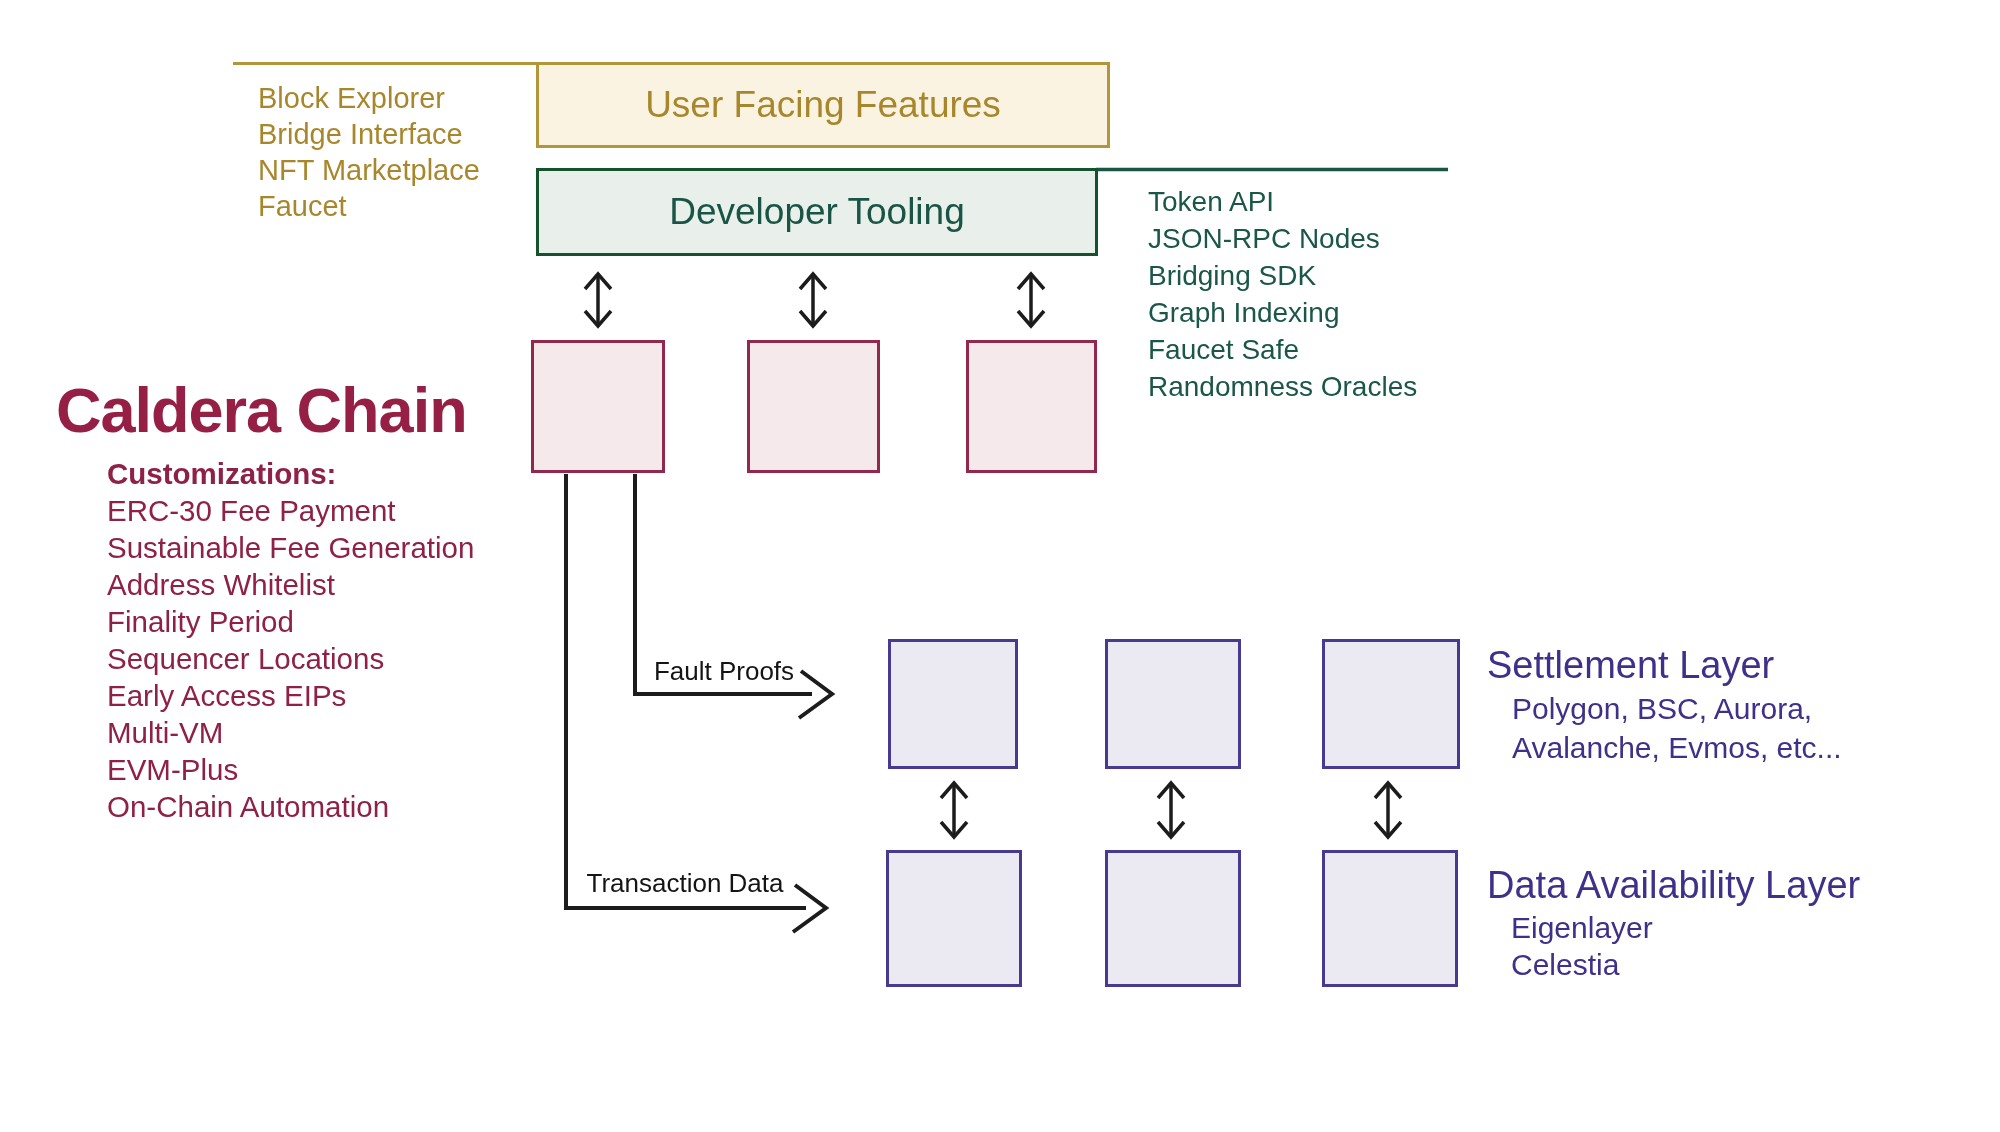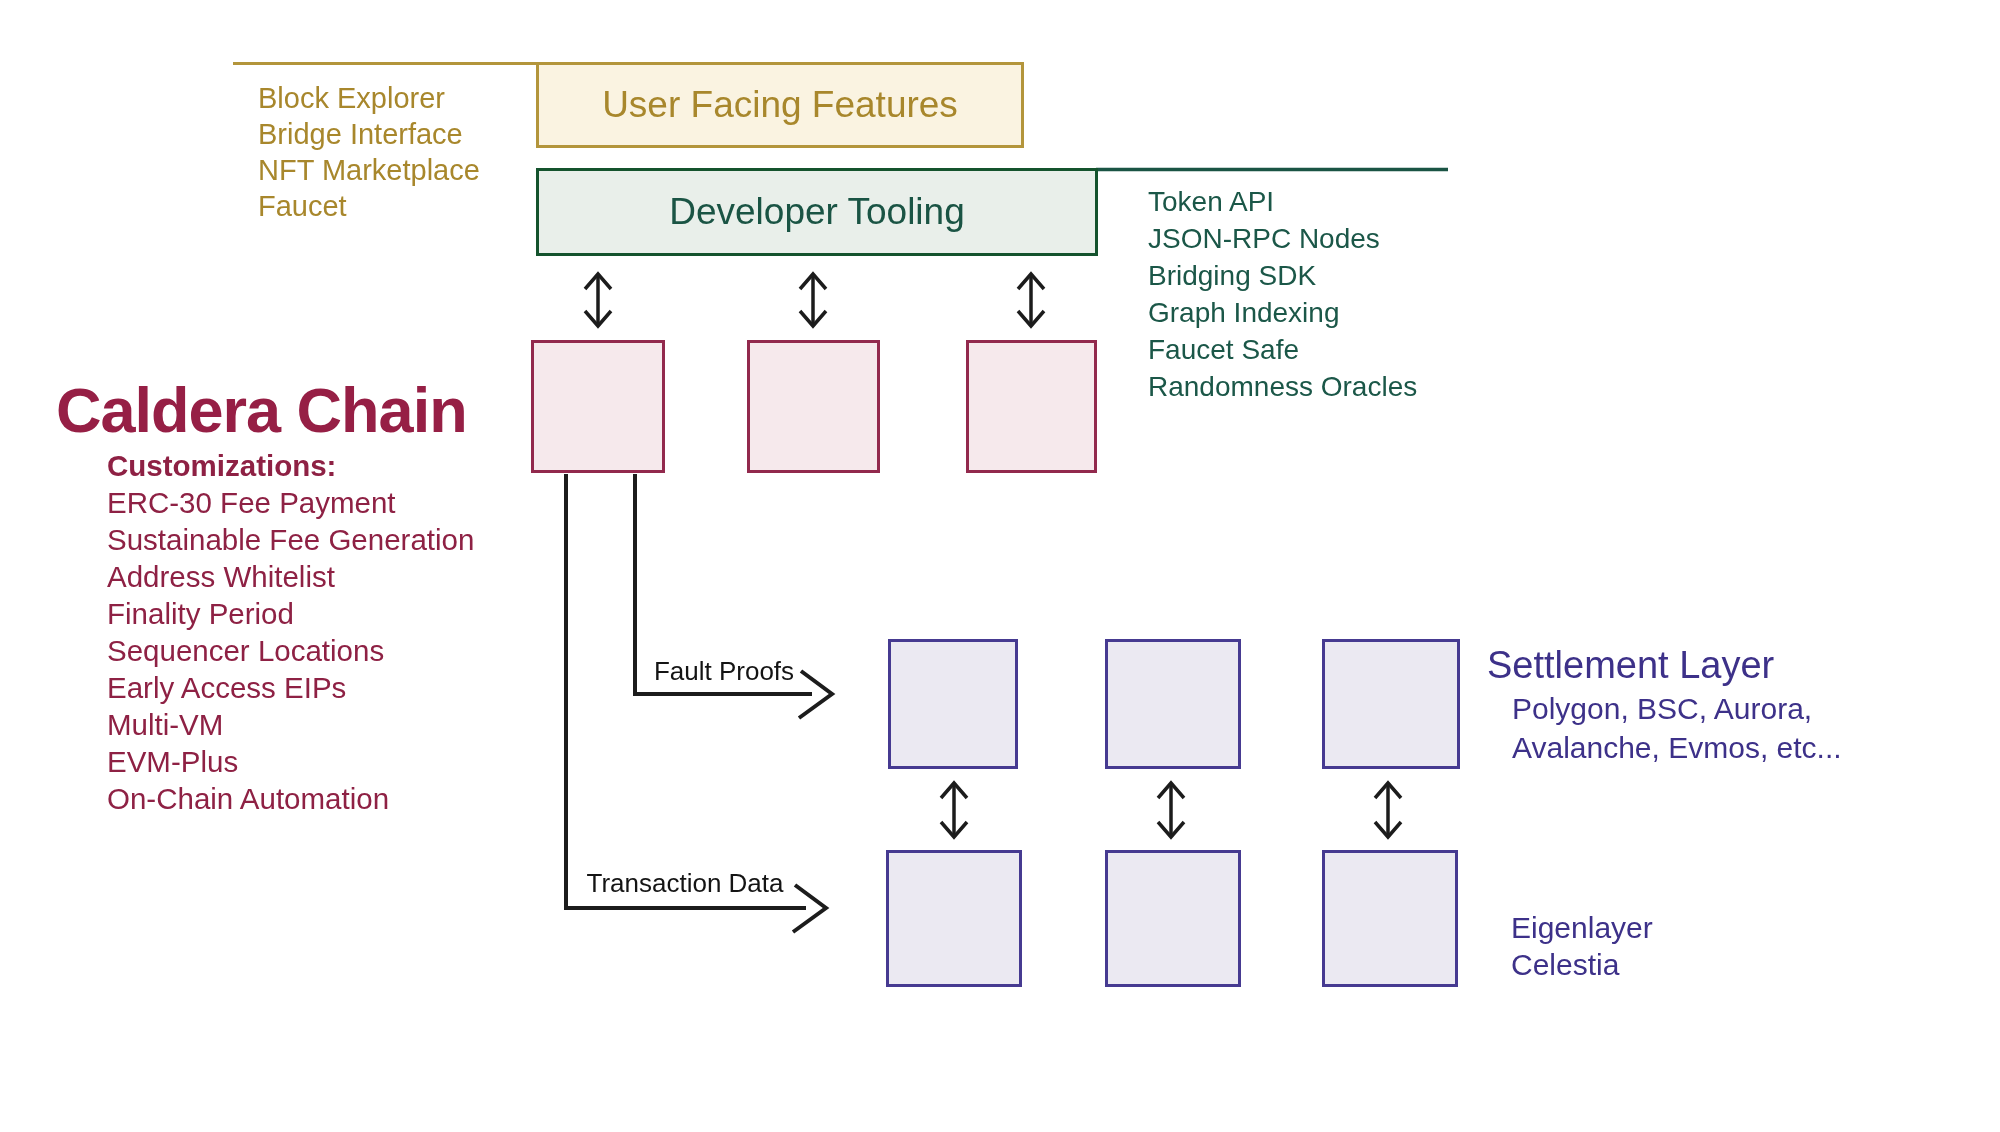--- a/index.html
+++ b/index.html
@@ -6,21 +6,21 @@
   #canvas{
     position:relative;
     width:2000px;height:1132px;
     background:#ffffff;
     font-family:"Liberation Sans", sans-serif;
     overflow:hidden;
   }
   .abs{position:absolute;}
   
   .uff-box{
-    left:536px;top:62px;width:488px;height:86px;
+    left:536px;top:62px;width:574px;height:86px;
     background:#faf3e1;border:3px solid #b3953b;
     box-sizing:border-box;
     display:flex;align-items:center;justify-content:center;
     color:#a8872c;font-size:37px;
   }
   .dev-box{
     left:536px;top:168px;width:562px;height:88px;
     background:#e9efea;border:3px solid #14532d;
     box-sizing:border-box;
     display:flex;align-items:center;justify-content:center;
@@ -38,21 +38,21 @@
   
   .caldera-title{
     left:56px;top:374px;
     color:#961f45;font-size:63px;font-weight:700;white-space:nowrap;
     letter-spacing:-1px;
   }
   .customizations{
     left:107px;top:447px;
     color:#8e2144;font-size:29.5px;line-height:37px;white-space:nowrap;
   }
-  .customizations .head{font-weight:700;}
+  .customizations .head{font-weight:700;margin-top:8px;}
   
   .pink-box{
     top:340px;height:133px;
     background:#f6e9ec;border:3px solid #92294d;
     box-sizing:border-box;
   }
   .purple-box{
     background:#ebe9f2;border:3px solid #463a91;
     box-sizing:border-box;
   }
@@ -178,18 +178,19 @@
   <div class="abs purple-box" style="left:886px;top:850px;width:136px;height:137px;"></div>
   <div class="abs purple-box" style="left:1105px;top:850px;width:136px;height:137px;"></div>
   <div class="abs purple-box" style="left:1322px;top:850px;width:136px;height:137px;"></div>
 
   <div class="abs layer-title" style="left:1487px;top:644px;">Settlement Layer</div>
   <div class="abs layer-sub settle-sub">
     <div>Polygon, BSC, Aurora,</div>
     <div>Avalanche, Evmos, etc...</div>
   </div>
 
+  <div class="abs layer-title" style="left:1487px;top:864px;">Data Availability Layer</div>
   <div class="abs layer-sub da-sub">
     <div>Eigenlayer</div>
     <div>Celestia</div>
   </div>
 
 </div>
 
 </body></html>

